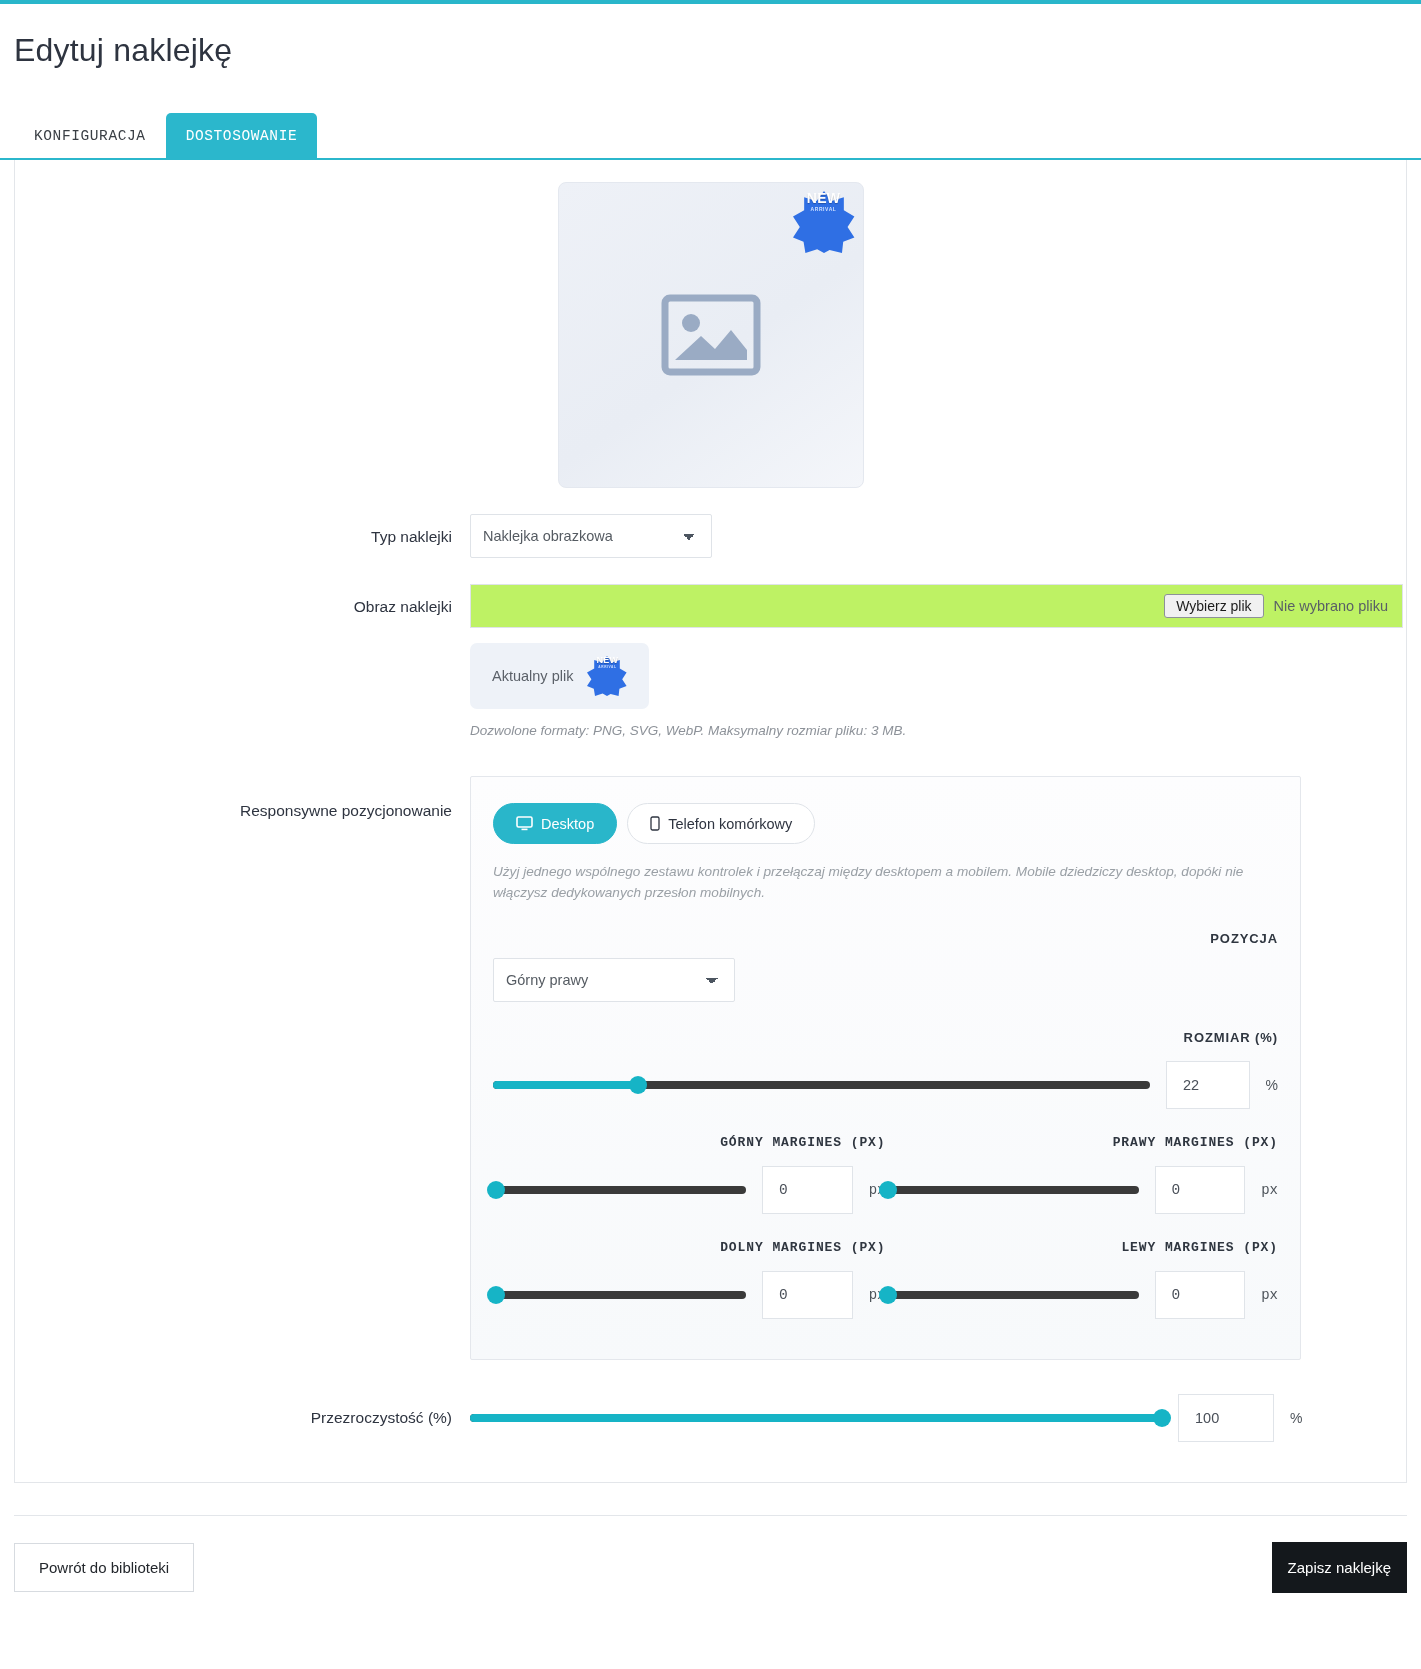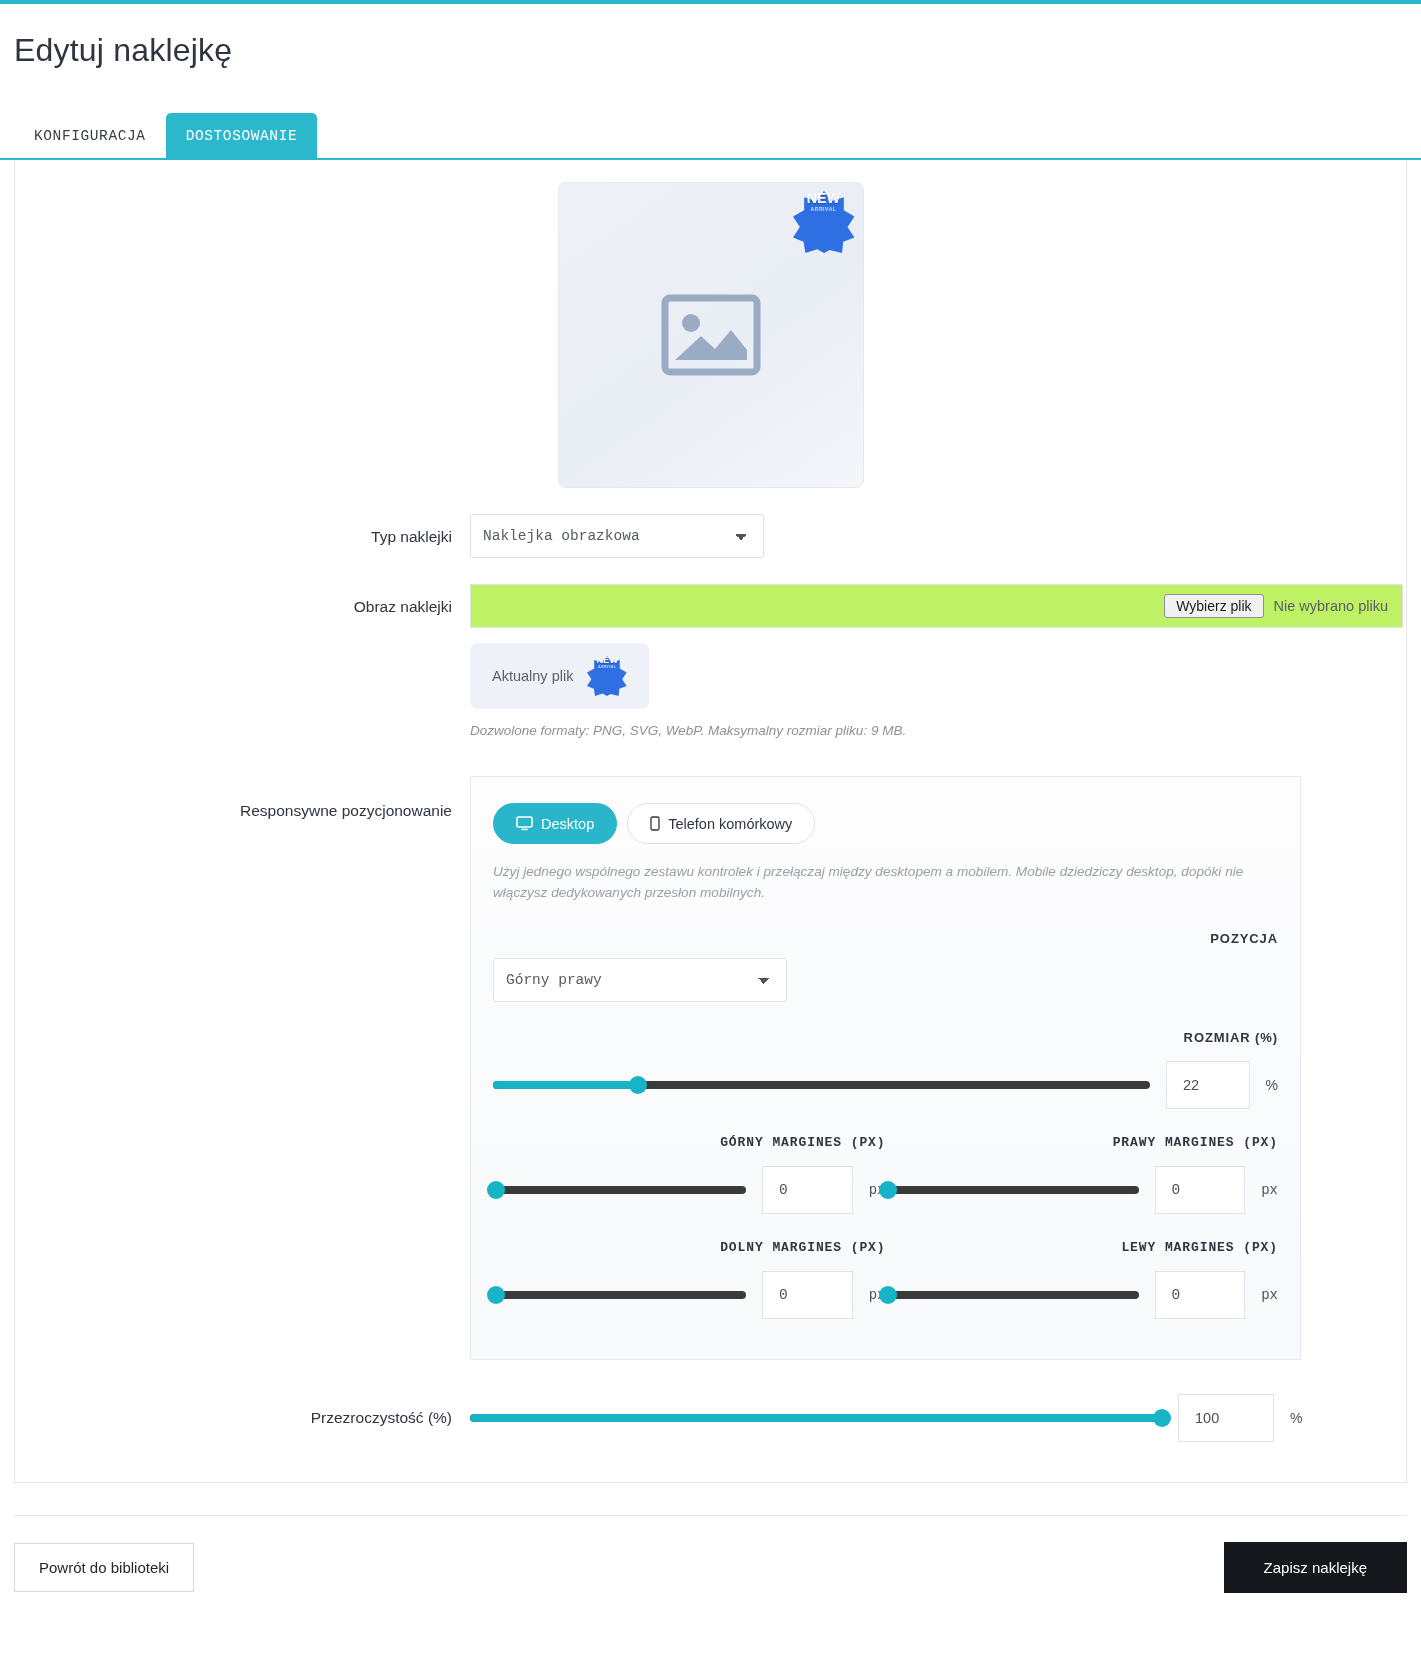--- a/index.html
+++ b/index.html
@@ -120,28 +120,28 @@
     text-align: right;
     padding-right: 18px;
     font-size: 15.5px;
     color: #2e3440;
     padding-top: 14px;
     flex: 0 0 455px;
   }
   .row .ctl { flex: 1; }
 
   select.sel {
-    width: 294px;
+    width: 242px;
     height: 44px;
     border: 1px solid #dfe3e8;
     background: #fff;
     font-size: 14.5px;
     color: #555b62;
     padding: 0 12px;
-    font-family: Liberation Mono, monospace;
+    font-family: Liberation Sans, sans-serif;
     border-radius: 2px;
     appearance: none;
     background-image:
       linear-gradient(45deg, transparent 50%, #4c5560 50%),
       linear-gradient(135deg, #4c5560 50%, transparent 50%);
     background-position: calc(100% - 22px) 19px, calc(100% - 16px) 19px;
     background-size: 6px 6px, 6px 6px;
     background-repeat: no-repeat;
   }
 
@@ -309,21 +309,21 @@
     font-size: 15px;
     padding: 15px 24px;
     cursor: pointer;
     font-family: "Liberation Sans", sans-serif;
   }
   .btn-save {
     border: none;
     background: #14181c;
     color: #fff;
     font-size: 15px;
-    padding: 17px 40px;
+    padding: 17px 16px;
     cursor: pointer;
     font-family: "Liberation Sans", sans-serif;
   }
 </style>
 </head>
 <body>
 
 <div class="topbar"></div>
 
 <h1 class="page-title">Edytuj naklejkę</h1>
@@ -378,21 +378,21 @@
           <svg viewBox="0 0 100 100" width="40" height="40">
             <polygon fill="#2f6fe4" points="50,0 62,16 82,10 82,31 99,41 88,58 99,75 81,82 79,100 59,95 50,100 39,94 20,100 17,82 0,75 11,58 0,41 18,31 18,10 38,16"></polygon>
           </svg>
           <span class="btext">
             <span class="b-new">NEW</span>
             <span class="b-arr">ARRIVAL</span>
           </span>
         </span>
       </div>
 
-      <div class="hint">Dozwolone formaty: PNG, SVG, WebP. Maksymalny rozmiar pliku: 9 MB.</div>
+      <div class="hint">Dozwolone formaty: PNG, SVG, WebP. Maksymalny rozmiar pliku: 3 MB.</div>
     </div>
   </div>
 
   <div class="row" style="margin-top:38px;">
     <div class="lbl" style="padding-top:26px;">Responsywne pozycjonowanie</div>
     <div class="ctl">
       <div class="resp-panel">
 
         <div class="seg">
           <button class="on">

